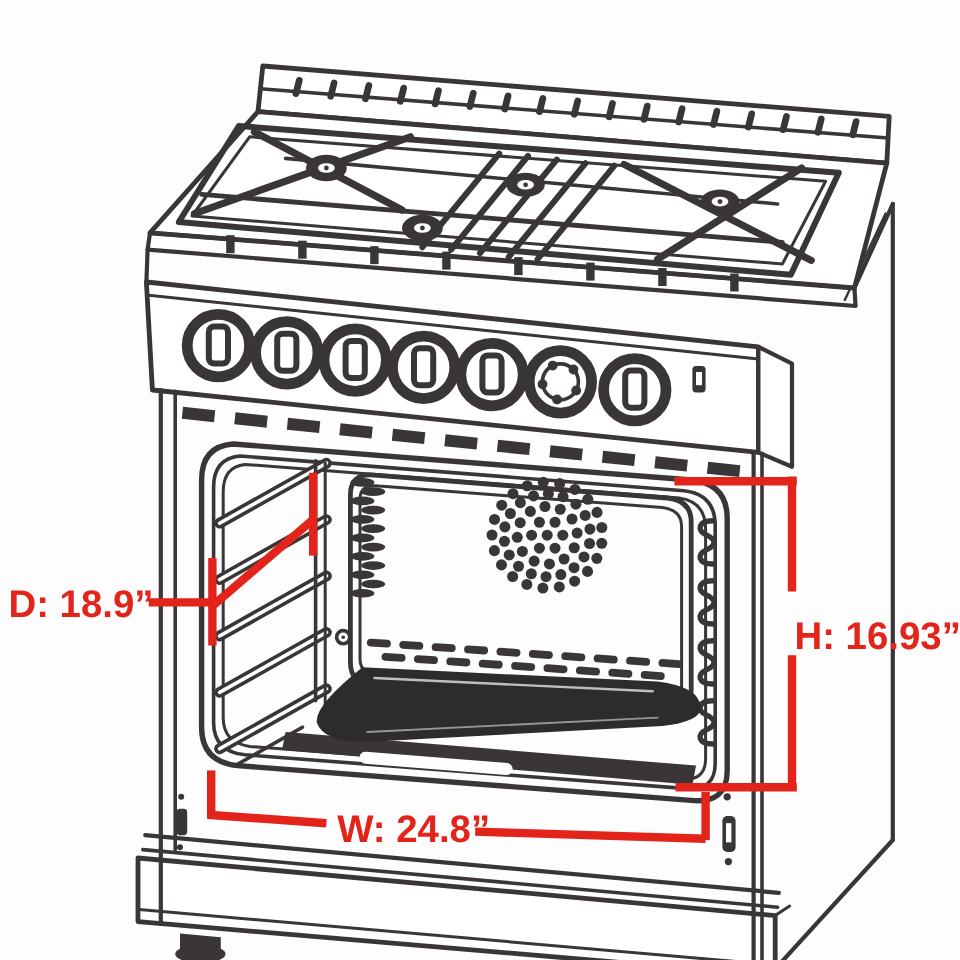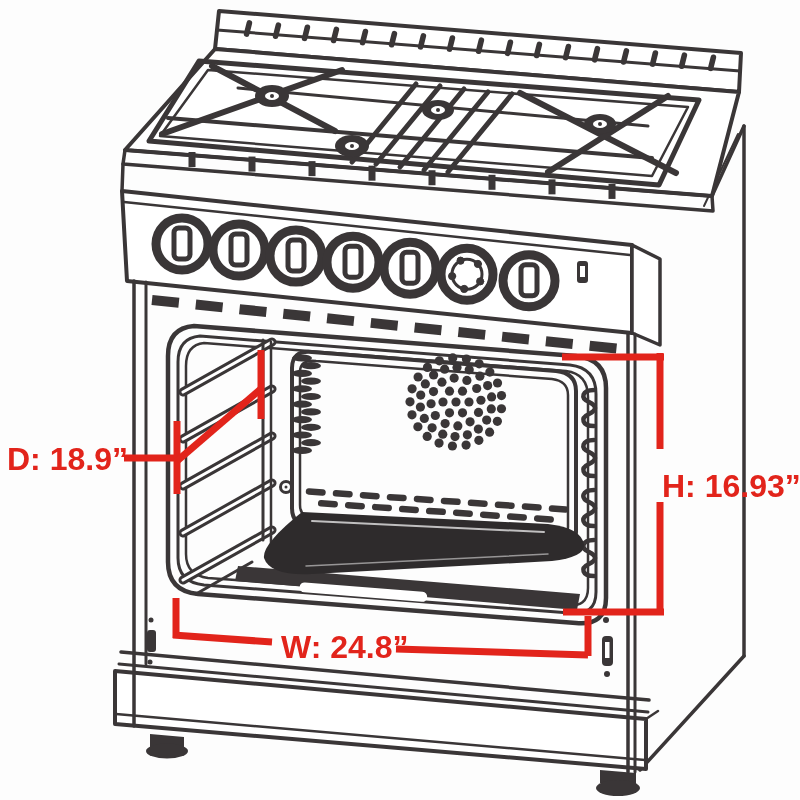--- a/index.html
+++ b/index.html
@@ -1,16 +1,16 @@
 <!DOCTYPE html>
 <html><head>
 <meta charset="utf-8">
 <style>
   html,body{margin:0;padding:0;background:#fdfdfd;width:800px;height:800px;overflow:hidden;}
-  .stage{position:relative;width:800px;height:616px;background:#fdfdfd;}
+  .stage{position:relative;width:800px;height:616px;background:#fdfdfd;margin-top:44px;}
   svg{display:block;}
   text.dim{font-family:"Liberation Sans",sans-serif;font-weight:700;font-size:32px;}
 </style>
 </head>
 <body>
 
 <div class="stage">
 <svg width="800" height="800" viewBox="0 0 800 800" fill="none" stroke-linecap="round" stroke-linejoin="round">
 
   <g stroke="#3a3637">

